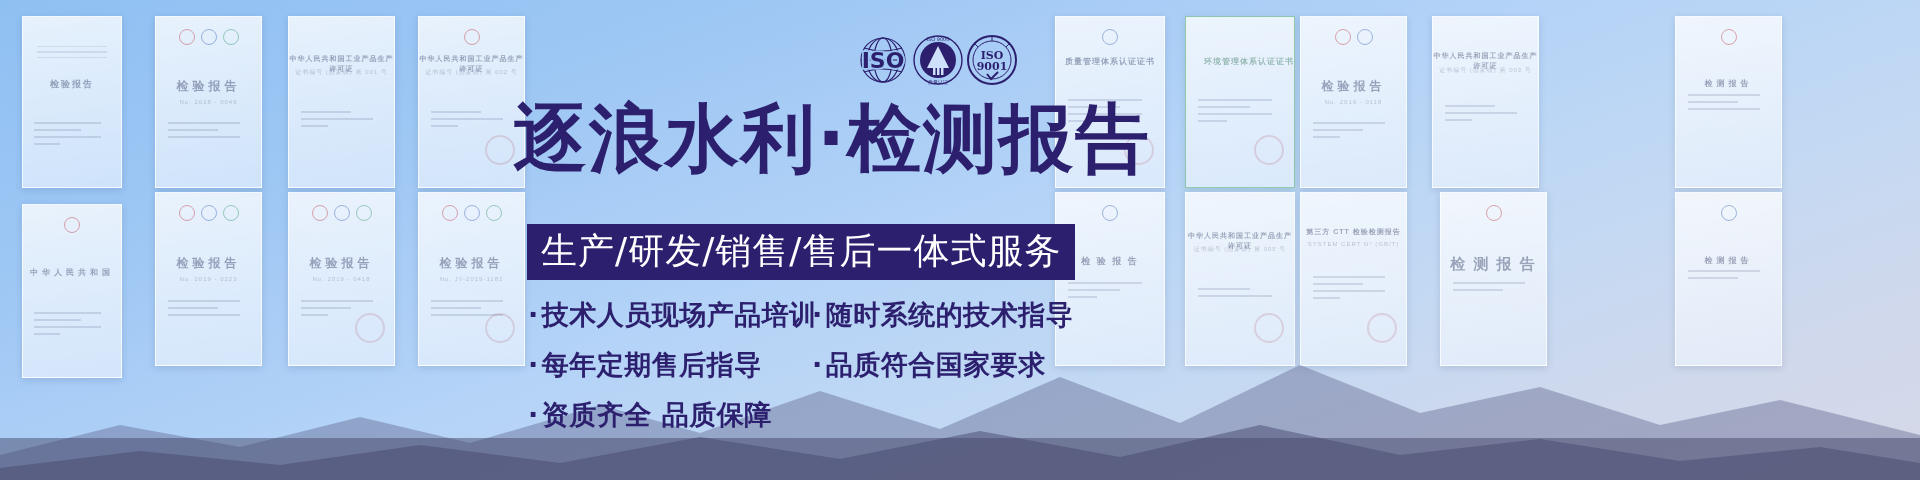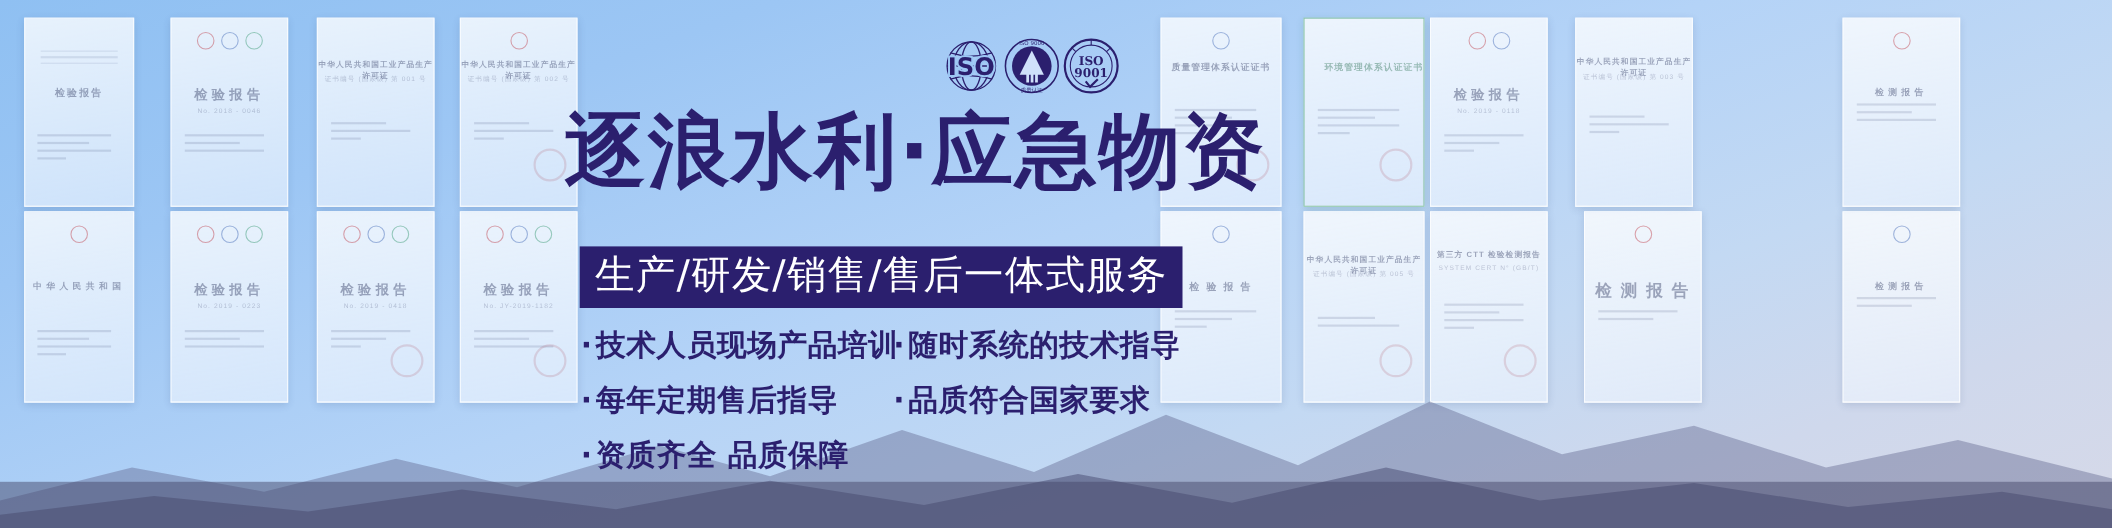--- a/index.html
+++ b/index.html
@@ -223,21 +223,21 @@
           <span class="seal"></span>
         </div>
       <div class="c-title" style="font-size:8px;">检测报告</div>
       <div class="lines" style="top:45%;">
           <div class="ln l"></div>
           <div class="ln m"></div>
           <div class="ln l"></div>
         </div>
     </div>
 
-    <div class="cert" style="left:22px;top:192px;width:98px;height:172px;">
+    <div class="cert" style="left:22px;top:204px;width:98px;height:172px;">
       <div class="c-top">
           <span class="seal"></span>
         </div>
       <div class="c-title" style="font-size:8px;">中华人民共和国</div>
       <div class="lines">
           <div class="ln l"></div>
           <div class="ln m"></div>
           <div class="ln l"></div>
           <div class="ln s"></div>
         </div>
@@ -400,21 +400,21 @@
             <line x1="9" y1="9" x2="13" y2="13"></line>
             <line x1="45" y1="9" x2="41" y2="13"></line>
           </g>
           <text x="27" y="25" text-anchor="middle" font-family="DejaVu Serif, serif" font-size="11" font-weight="700" fill="#2b1f6e">ISO</text>
           <text x="27" y="36" text-anchor="middle" font-family="DejaVu Serif, serif" font-size="11" font-weight="700" fill="#2b1f6e">9001</text>
           <path d="M22,40 L26,45 L33,38" fill="none" stroke="#2b1f6e" stroke-width="2"></path>
         </svg>
       </span>
     </div>
 
-    <div class="title">逐浪水利·应急物资</div>
+    <div class="title">逐浪水利·检测报告</div>
 
     <div class="subtitle-bar">
       <div class="sub-text">生产/研发/销售/售后一体式服务</div>
     </div>
 
     <div class="features">
 
       <div class="feat">
         <span class="dot">·</span><span>技术人员现场产品培训</span>
       </div>

